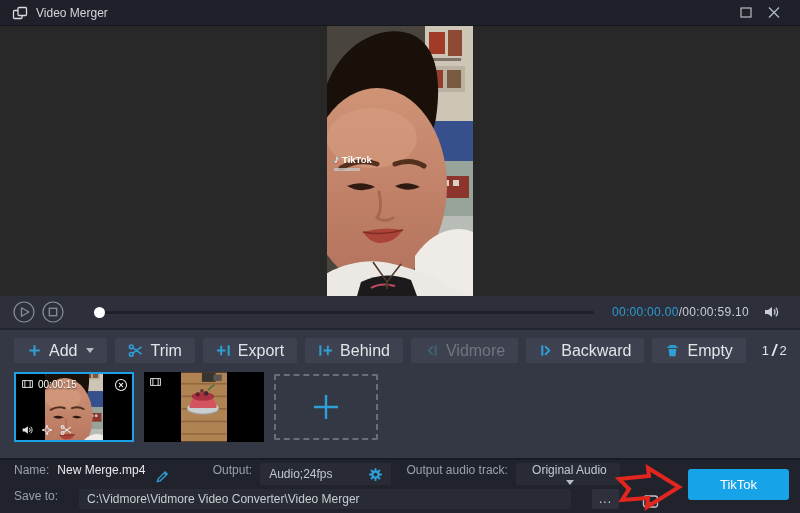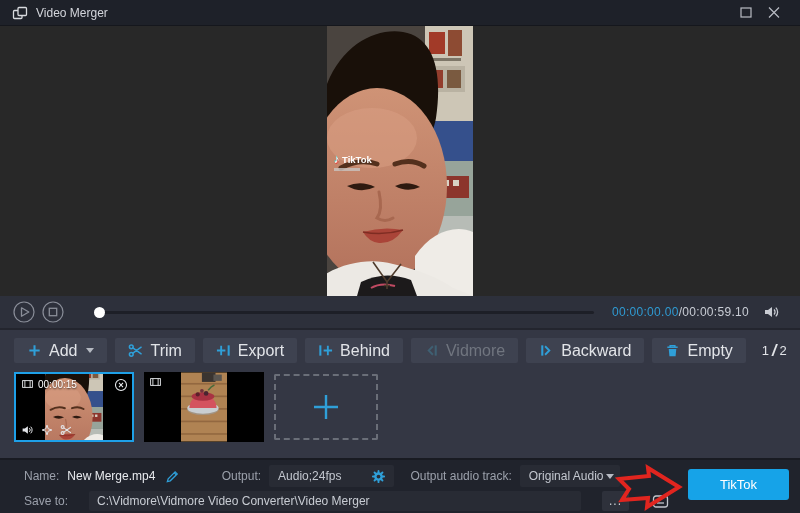--- a/index.html
+++ b/index.html
@@ -43,29 +43,29 @@
   .clip.selected { border:2px solid #1ea0e8; }
   .clip .art { position:absolute; left:50%; top:0; transform:translateX(-50%); }
   .clip-badge { position:absolute; left:5px; top:4px; display:flex; align-items:center; gap:4px; color:#fff; font-size:10px; text-shadow:0 1px 2px rgba(0,0,0,.8); }
   .clip-close { position:absolute; right:4px; top:4px; background:none; border:none; cursor:pointer; display:flex; }
   .clip-tools { position:absolute; left:5px; bottom:4px; display:flex; gap:7px; }
   .clip-tools span { display:flex; cursor:pointer; }
   .addbox { width:104px; height:66px; border:2px dashed #6a6e78; border-radius:2px; display:flex; align-items:center; justify-content:center; cursor:pointer; background:none; }
 
   
   .footer { position:relative; height:55px; background:#20232c; flex:0 0 auto; border-top:2px solid #191b22; }
-  .frow { display:flex; align-items:center; padding-left:24px; }
+  .frow { display:flex; padding-left:14px; }
   .r1 { height:29px; padding-top:3px; padding-right:180px; gap:8px; }
   .r2 { height:24px; gap:21px; }
   .flabel { color:#9ba0ab; white-space:nowrap; }
   .fvalue { color:#e8eaee; white-space:nowrap; }
   .iconbtn { background:none; border:none; cursor:pointer; display:flex; align-items:center; padding:0 2px; }
   .field { display:flex; align-items:center; background:#282b34; border-radius:2px; height:22px; padding:0 6px 0 9px; color:#c3c7cf; cursor:pointer; }
   .field.output { width:138px; justify-content:space-between; margin-right:8px; }
-  .field.dropdown { width:110px; justify-content:space-between; }
+  .field.dropdown { width:110px; justify-content:space-between;flex-direction:column; }
   .path-field { width:492px; height:20px; background:#282b34; border-radius:2px; display:flex; align-items:center; padding:0 8px; color:#c8ccd3; overflow:hidden; white-space:nowrap; cursor:text; }
   .browse { width:27px; height:20px; background:#2e313b; border:none; border-radius:2px; color:#d0d3d8; font-size:12px; letter-spacing:1px; cursor:pointer; line-height:10px; }
   .export { position:absolute; right:11px; top:9px; width:101px; height:31px; background:#16a3e8; color:#ffffff; border:none; border-radius:3px; font-size:13px; cursor:pointer; font-family:"Liberation Sans",sans-serif; }
   .annot-arrow { position:absolute; right:117px; top:4px; pointer-events:none; }
 </style>
 </head>
 <body>
 
 <div class="window">
 

